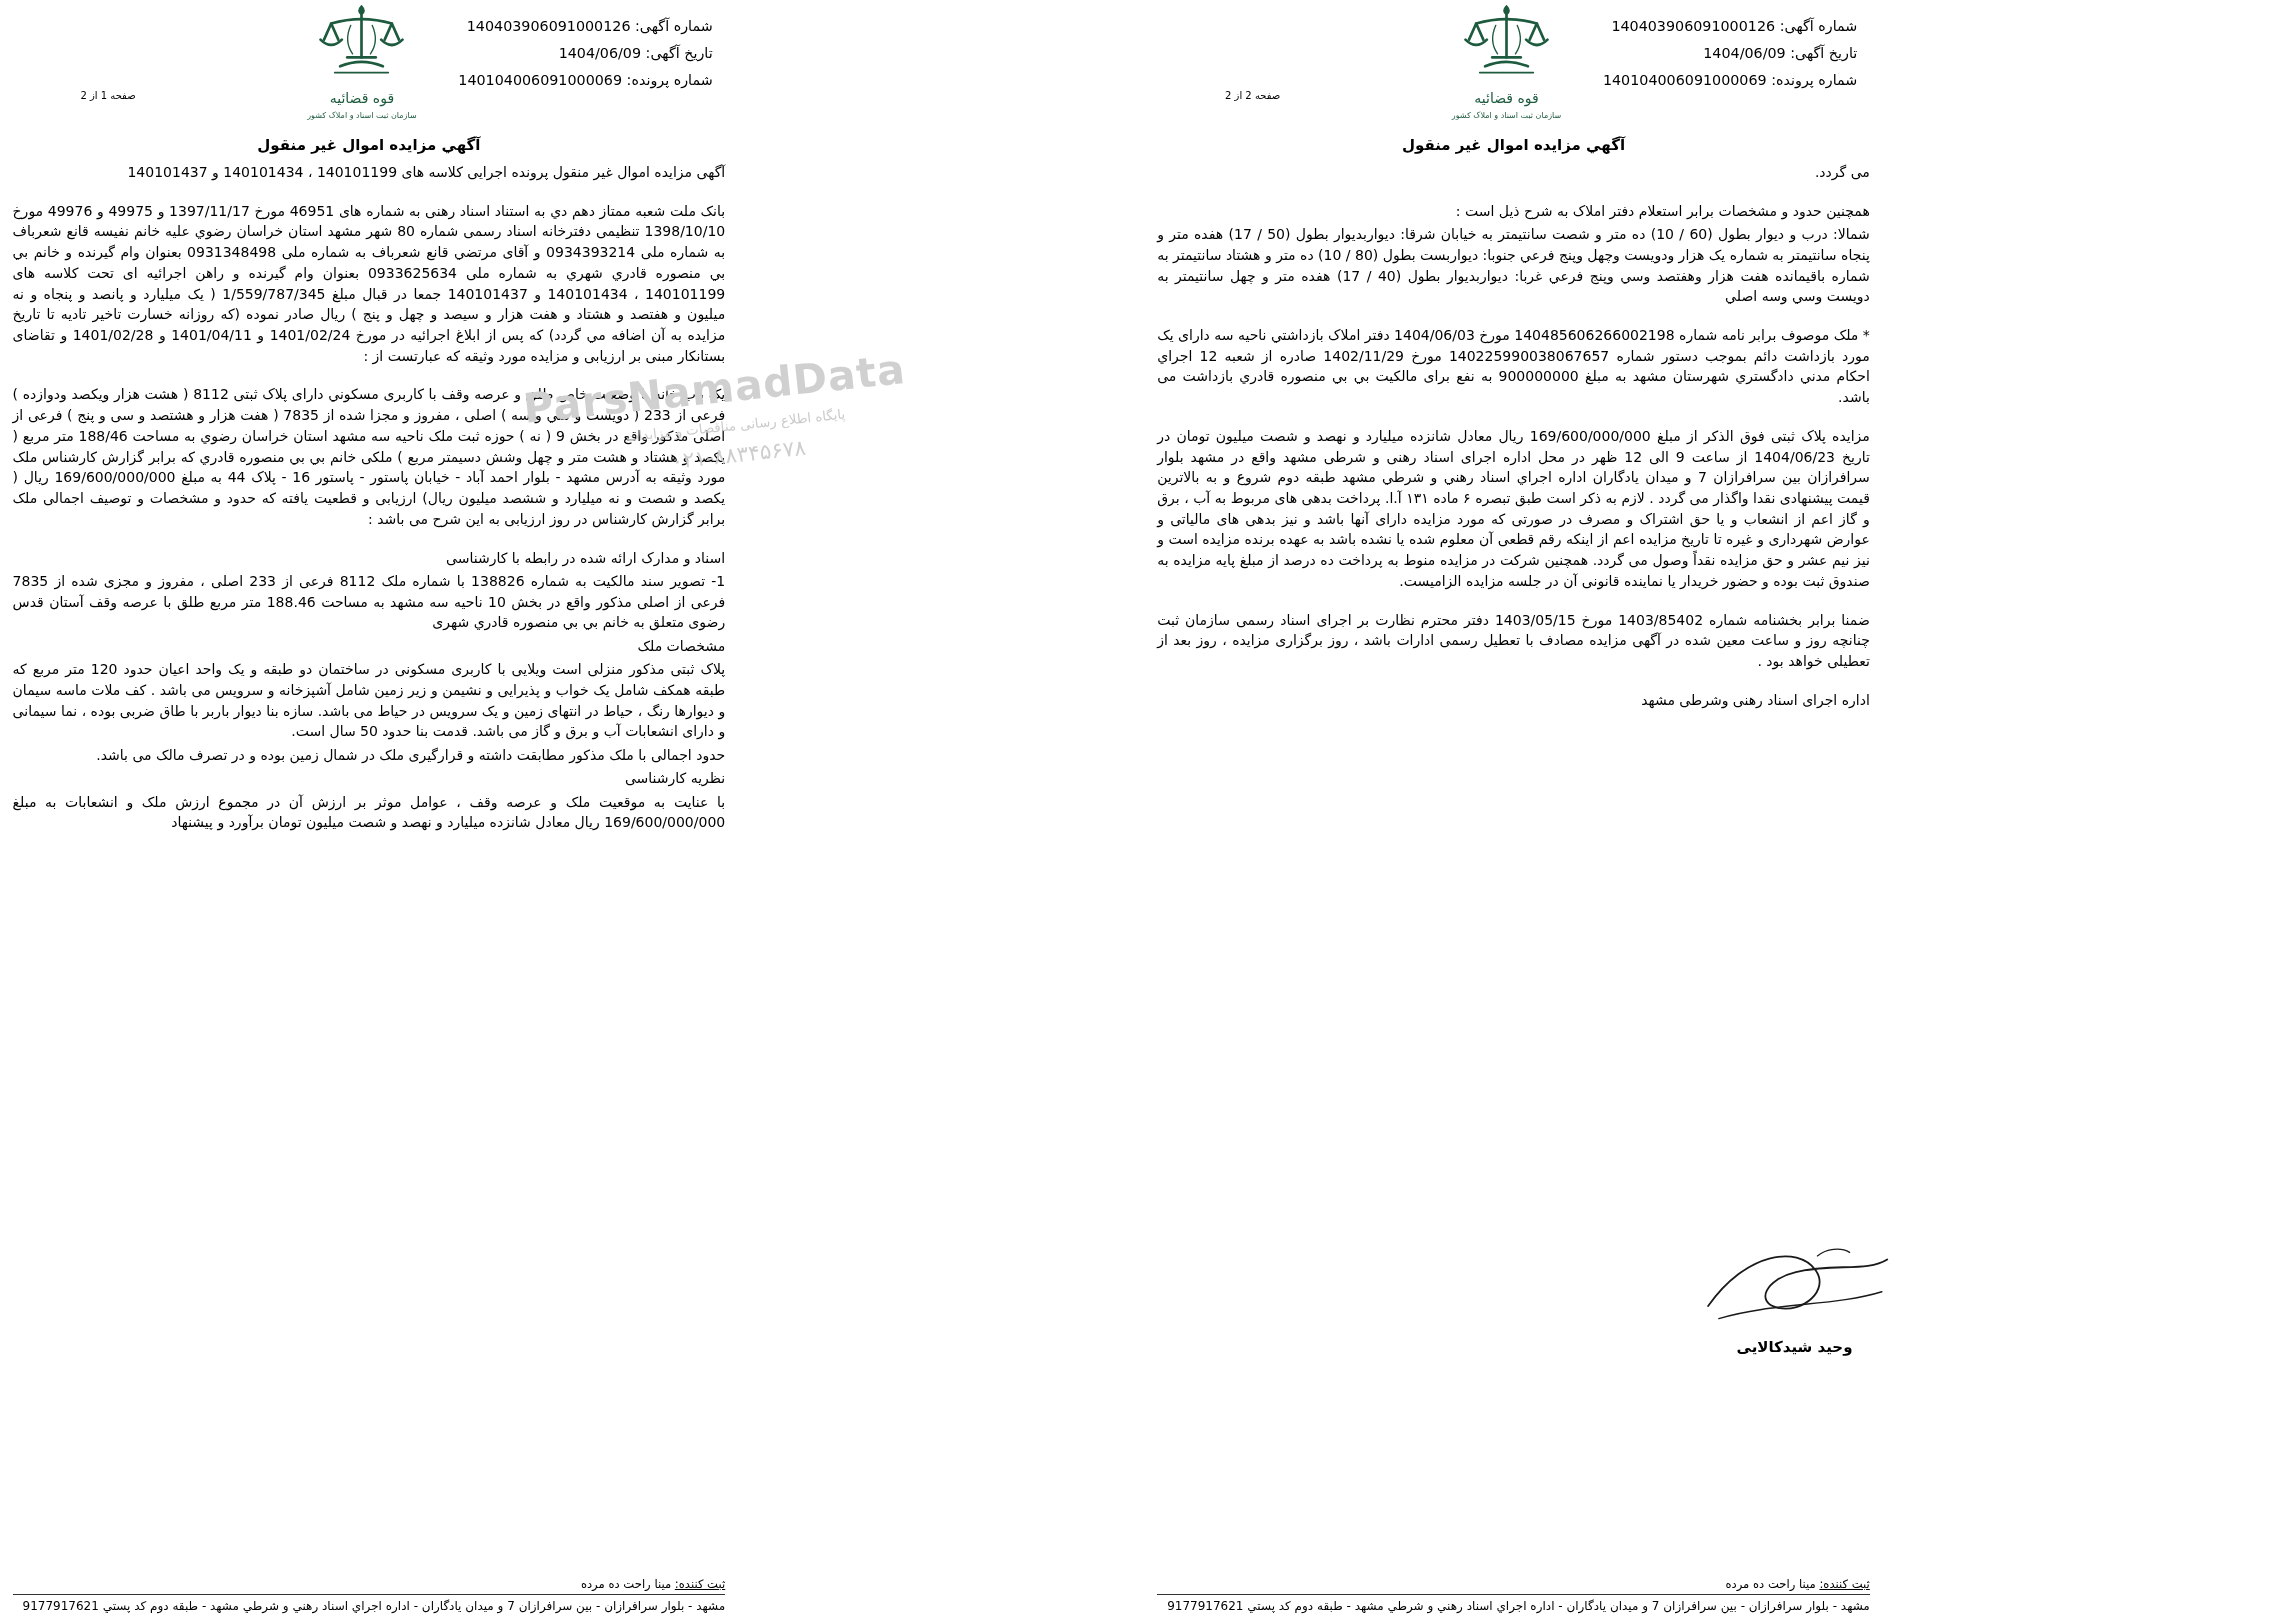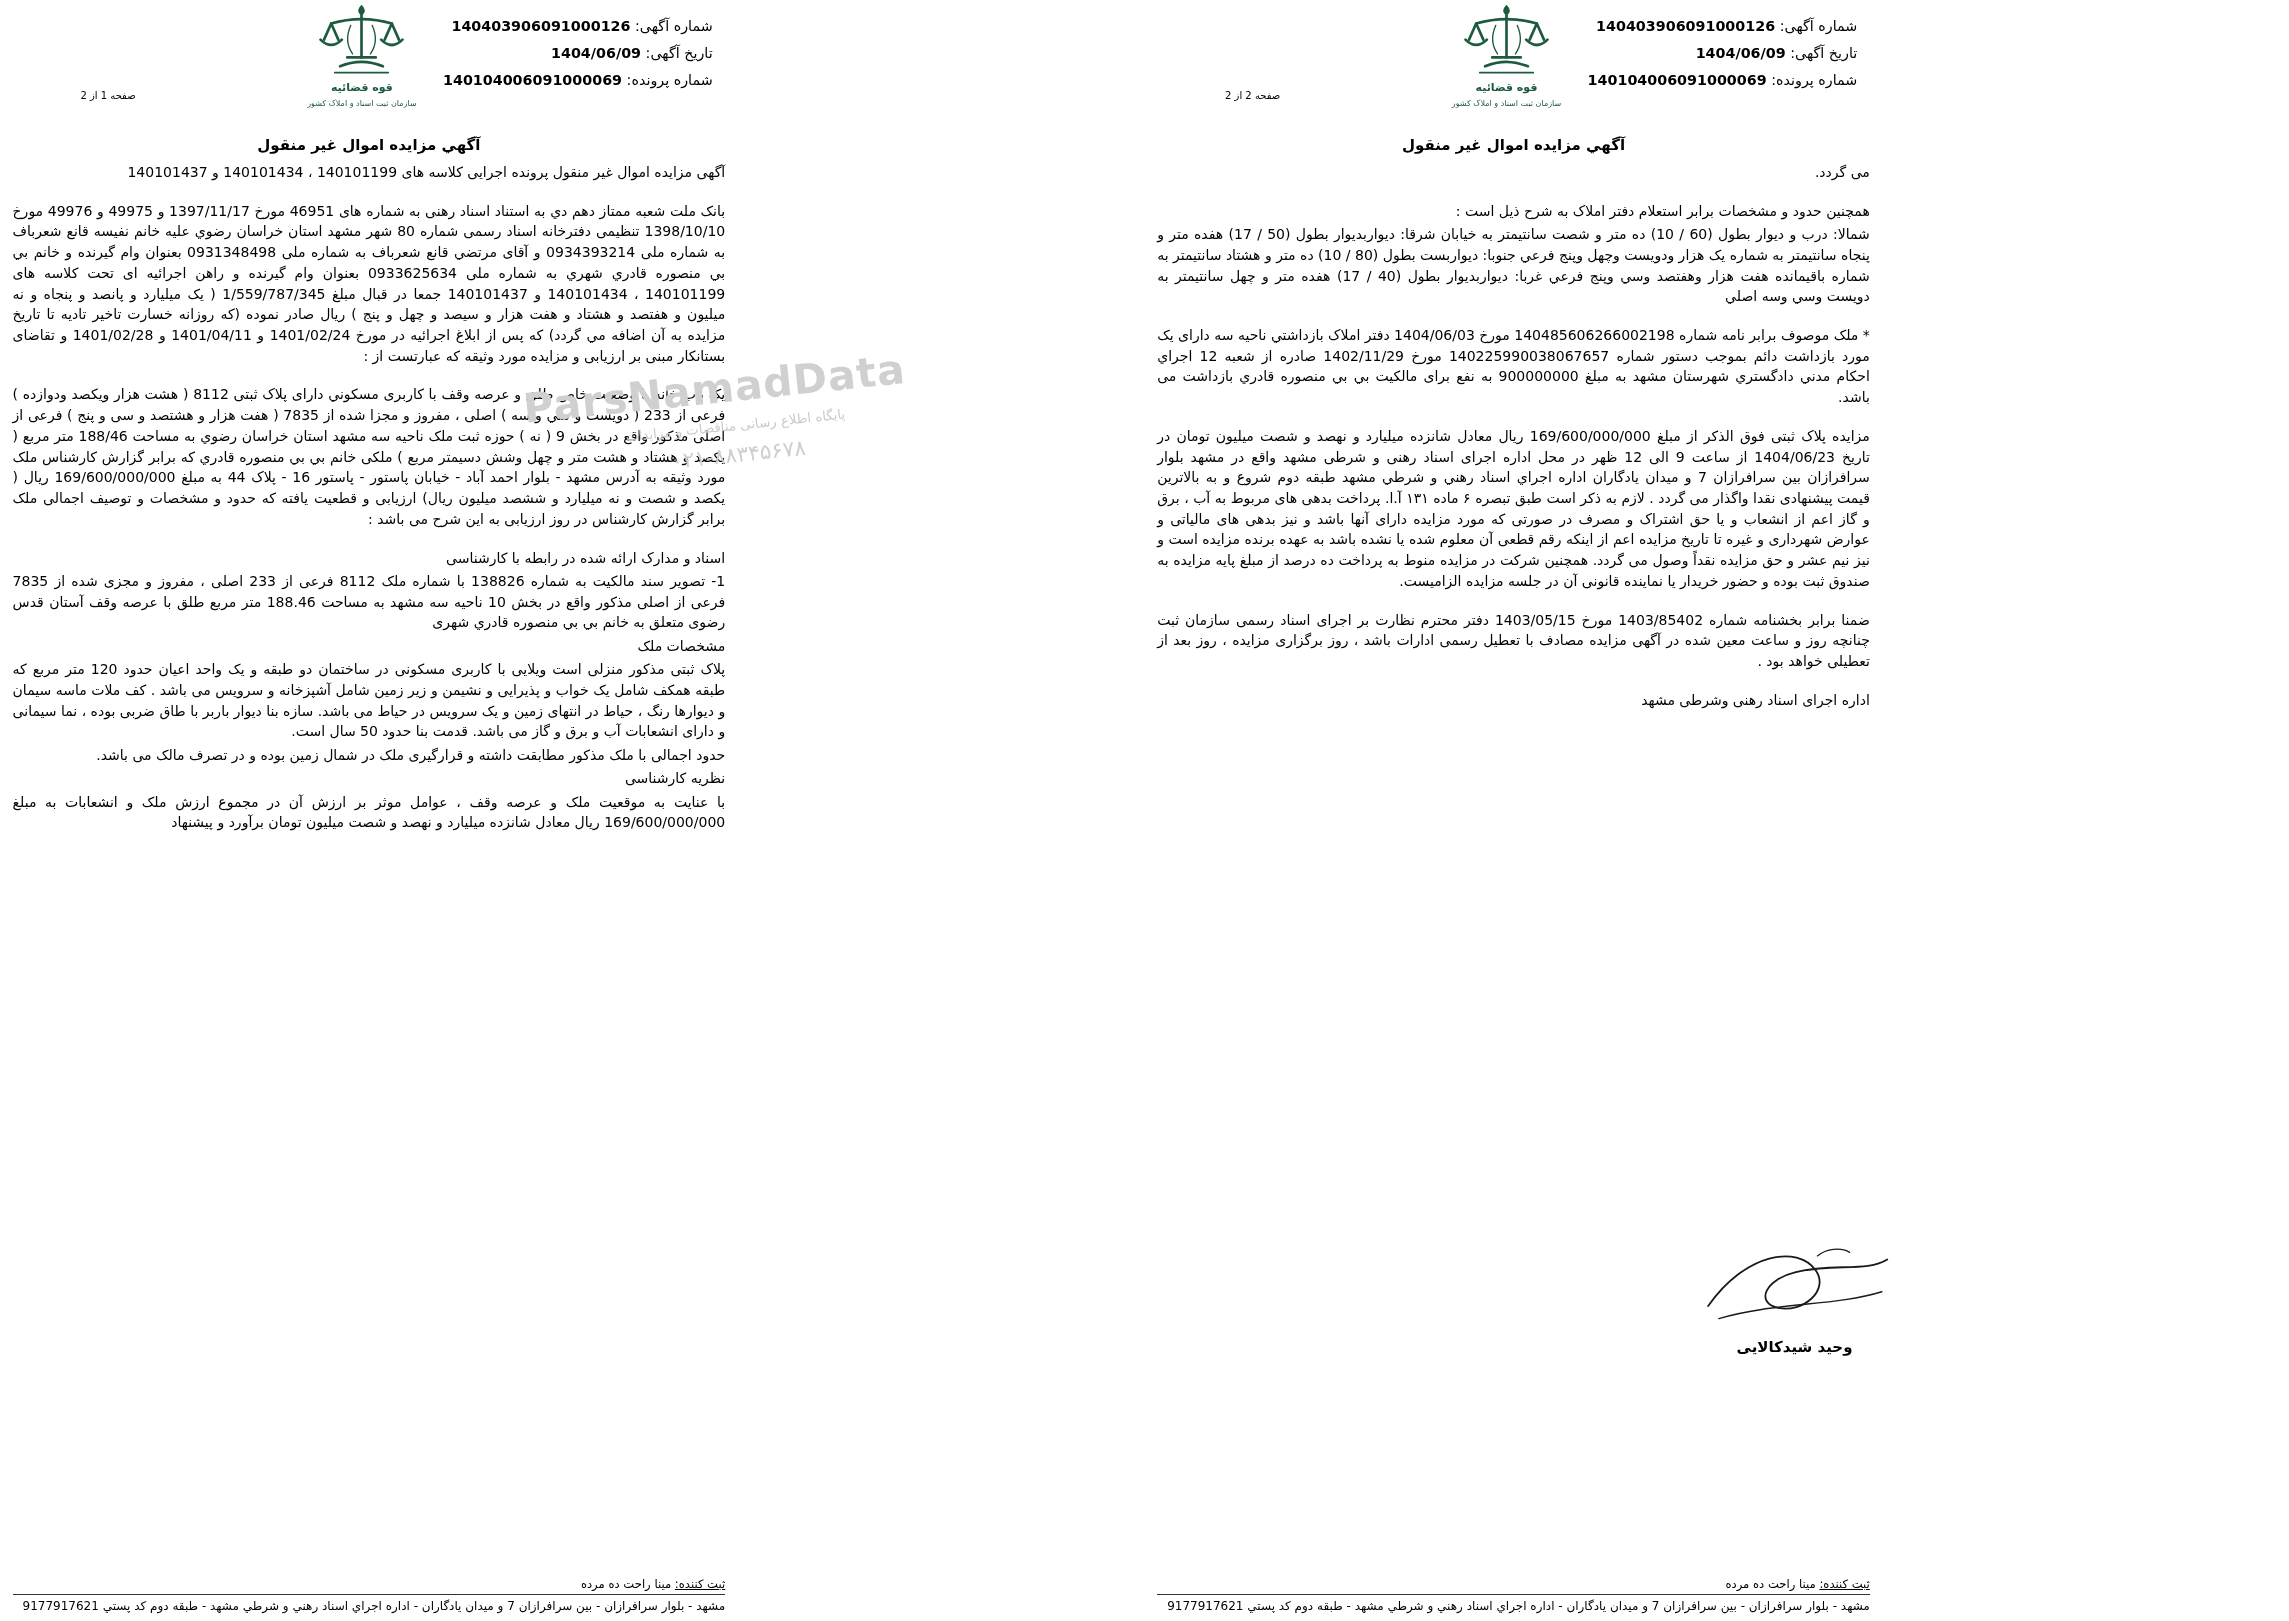--- a/index.html
+++ b/index.html
@@ -14,24 +14,24 @@
   }
 
   .page { position:absolute; top:0; width:727px; height:1622px; }
   #page-1 { left:5.4px; }
   #page-2 { left:1150px; }
 
   
   .page-header { position:relative; height:134px; }
   .hdr-meta { position:absolute; top:12.5px; right:19.7px; text-align:right; font-size:14.3px; line-height:1.9; }
   .meta-label { font-weight:normal; }
-  .meta-val { font-weight:bold; }
+  .meta-val { font-weight:normal; }
   .logo-block { position:absolute; top:1.8px; right:304px; width:133px; text-align:center; color:#1e5b3e; }
   .scales-icon { display:block; margin:0 auto; }
-  .logo-line1 { font-size:11px; font-weight:bold; margin-top:2px; }
+  .logo-line1 { font-size:14px; font-weight:normal; margin-top:11px; }
   .logo-line2 { font-size:8px; margin-top:5px; }
   .page-num { position:absolute; top:90px; left:75px; font-size:10px; }
 
   
   .page-body { position:absolute; top:136px; right:7.2px; left:7.2px; }
   .doc-title { text-align:center; font-size:15px; font-weight:bold; margin-bottom:8px; }
   .para { font-size:14px; line-height:1.48; text-align:justify; margin-bottom:18px; }
   .tight { margin-bottom:2.7px; }
 
   

